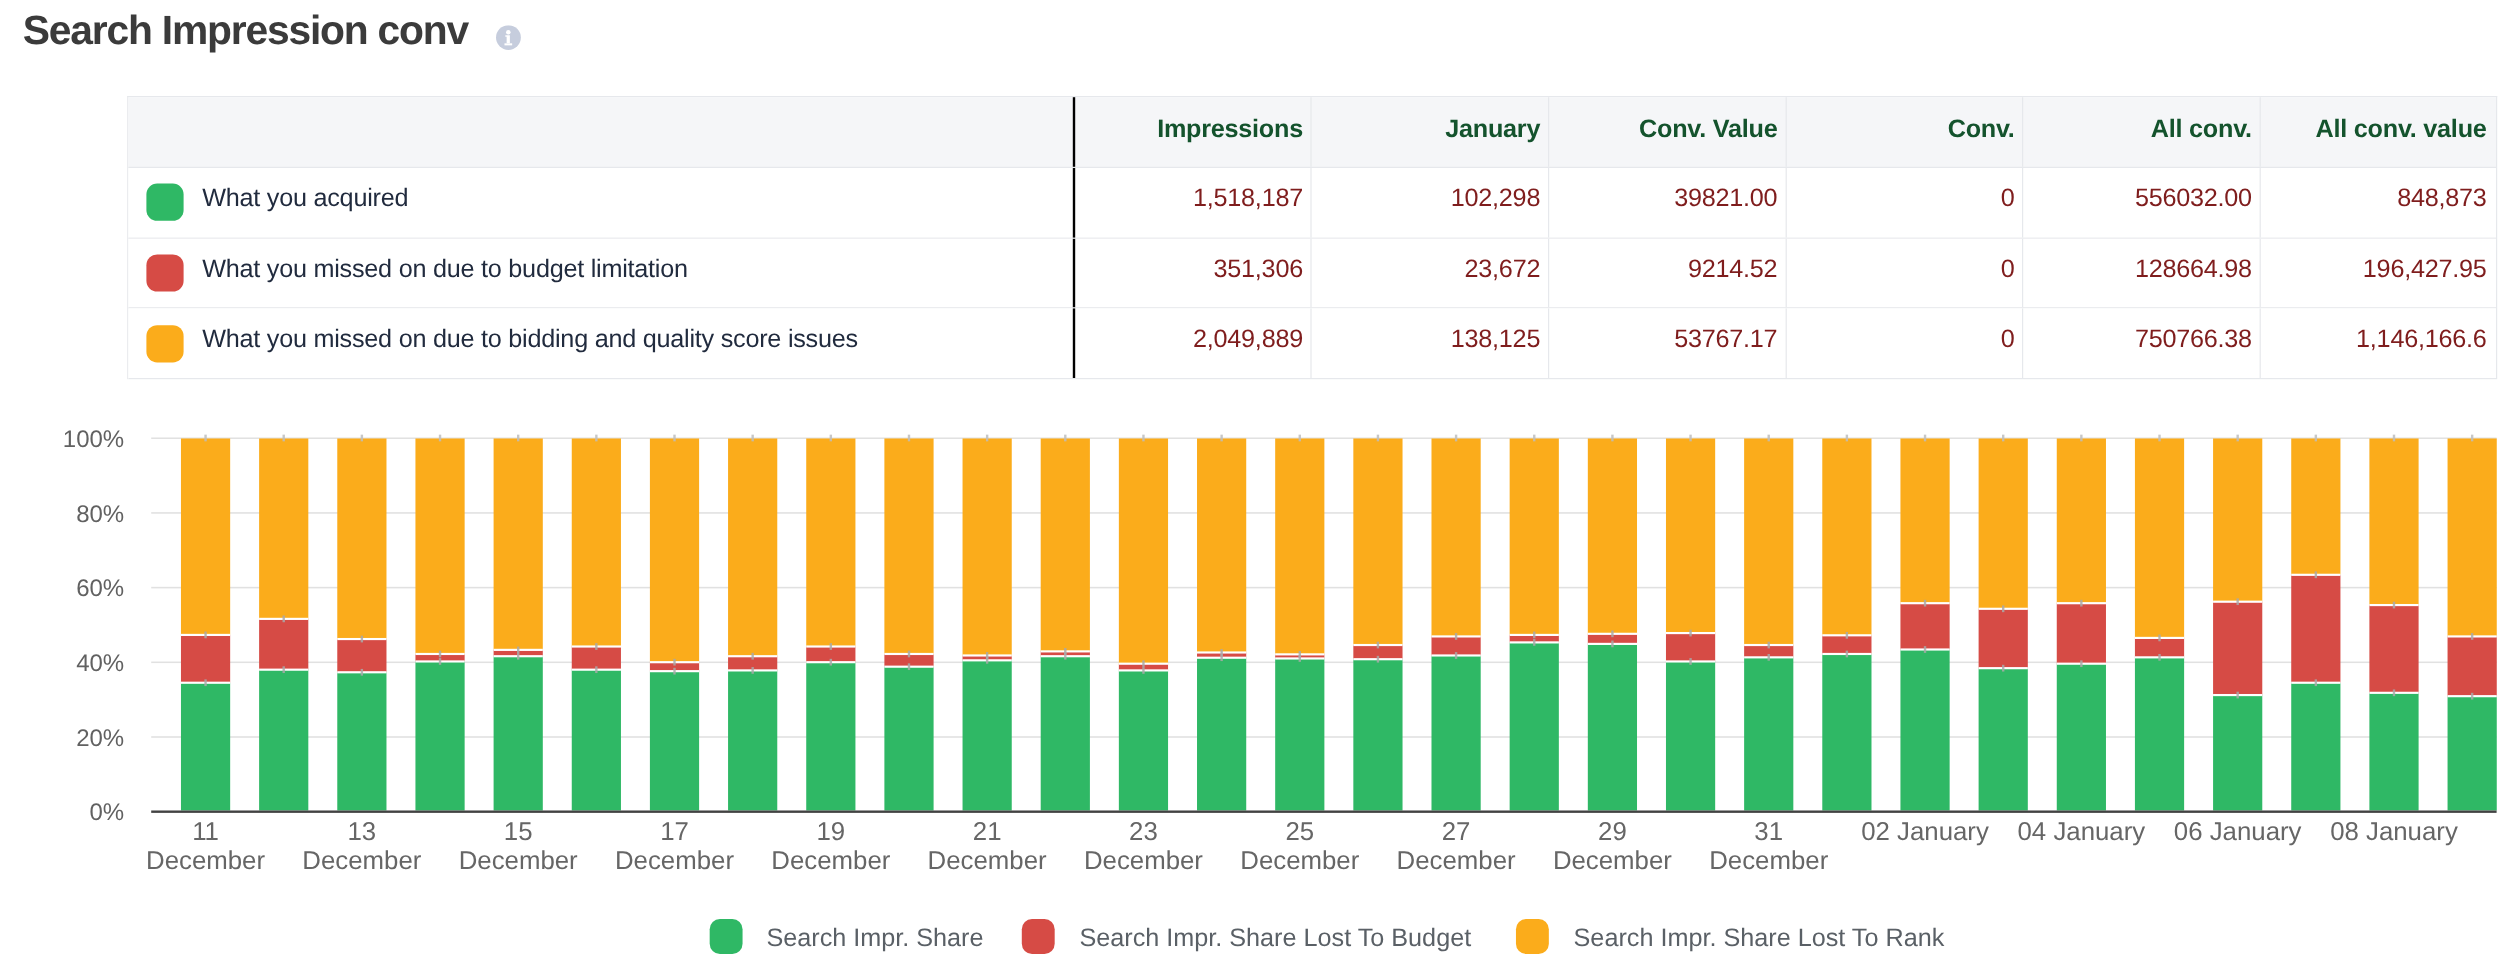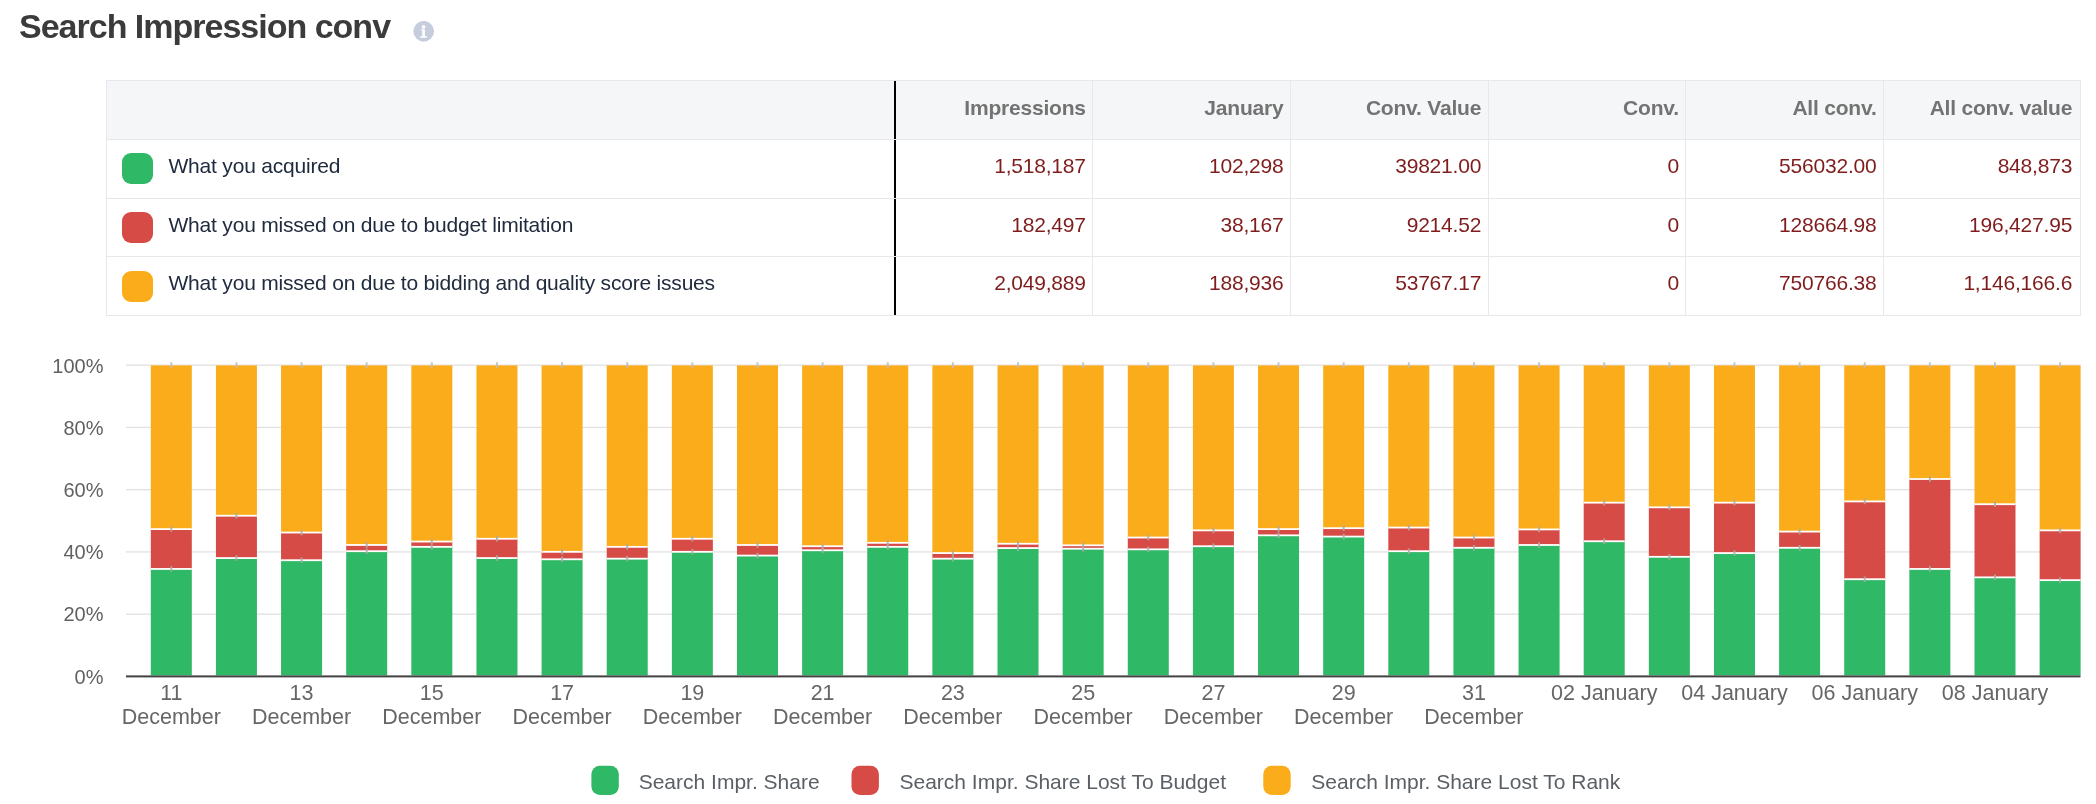--- a/index.html
+++ b/index.html
@@ -6,21 +6,21 @@
 .tbl { position:absolute; left:105.5px; top:79.5px; width:1975px; border:1px solid #e6e8ec; border-bottom:none; }
 .tr { display:flex; height:58.7px; border-bottom:1px solid #e6e8ec; background:#fff; }
 .tr .cn { padding-bottom:6px; }
 .tr.th .cn { padding-bottom:3px; }
 .tr.th { height:59.6px; background:#f5f6f8; }
 .c0 { flex:0 0 789.5px; width:789.5px; display:flex; align-items:center; border-right:2px solid #000000; }
 .cn { flex:0 0 auto; width:197.7px; border-right:1px solid #e6e8ec; display:flex; align-items:center; justify-content:flex-end; padding-right:6.5px;
       font-size:21px; color:#7f1d1d; letter-spacing:-0.2px; }
 .cn:last-child { border-right:none; width:194.6px; }
 .tr .cn:nth-child(2) { width:197.3px; }
-.th .cn { font-weight:bold; color:#737373; }
+.th .cn { font-weight:bold; color:#14532d; }
 .sw { width:31px; height:31px; border-radius:9px; margin-left:15.5px; flex:0 0 auto; }
 .lb { margin-left:15.5px; font-size:21px; color:#212b3e; letter-spacing:-0.2px; position:relative; top:-3px; }
 .info { position:absolute; left:413px; top:21px; }
 </style></head>
 <body>
 <div class="title">Search Impression conv</div>
 <svg class="info" width="22" height="22" viewBox="0 0 22 22">
   <circle cx="10.7" cy="10.3" r="10.35" fill="#c6cddd"></circle>
   <circle cx="10.6" cy="5.8" r="1.9" fill="#ffffff"></circle>
   <path d="M8.1 8.3 L11.9 8.3 L11.9 15.1 L9.2 15.1 L9.2 9.6 L8.1 9.6 Z" fill="#ffffff"></path>
@@ -46,34 +46,34 @@
       <div class="cn">39821.00</div>
       <div class="cn">0</div>
       <div class="cn">556032.00</div>
       <div class="cn">848,873</div>
     </div>
 <div class="tr">
       <div class="c0">
         <span class="sw" style="background:#d64b45"></span>
         <span class="lb">What you missed on due to budget limitation</span>
       </div>
-      <div class="cn">182,497</div>
-      <div class="cn">38,167</div>
+      <div class="cn">351,306</div>
+      <div class="cn">23,672</div>
       <div class="cn">9214.52</div>
       <div class="cn">0</div>
       <div class="cn">128664.98</div>
       <div class="cn">196,427.95</div>
     </div>
 <div class="tr">
       <div class="c0">
         <span class="sw" style="background:#fbac1b"></span>
         <span class="lb">What you missed on due to bidding and quality score issues</span>
       </div>
       <div class="cn">2,049,889</div>
-      <div class="cn">188,936</div>
+      <div class="cn">138,125</div>
       <div class="cn">53767.17</div>
       <div class="cn">0</div>
       <div class="cn">750766.38</div>
       <div class="cn">1,146,166.6</div>
     </div>
 </div>
 <svg width="2096" height="804" viewBox="0 0 2096 804" style="position:absolute;left:0;top:0;" font-family="Liberation Sans, sans-serif">
 <rect x="126" y="613.51" width="1954.5" height="1.3" fill="#e1e1e1"></rect>
 <rect x="126" y="551.27" width="1954.5" height="1.3" fill="#e1e1e1"></rect>
 <rect x="126" y="489.03" width="1954.5" height="1.3" fill="#e1e1e1"></rect>

